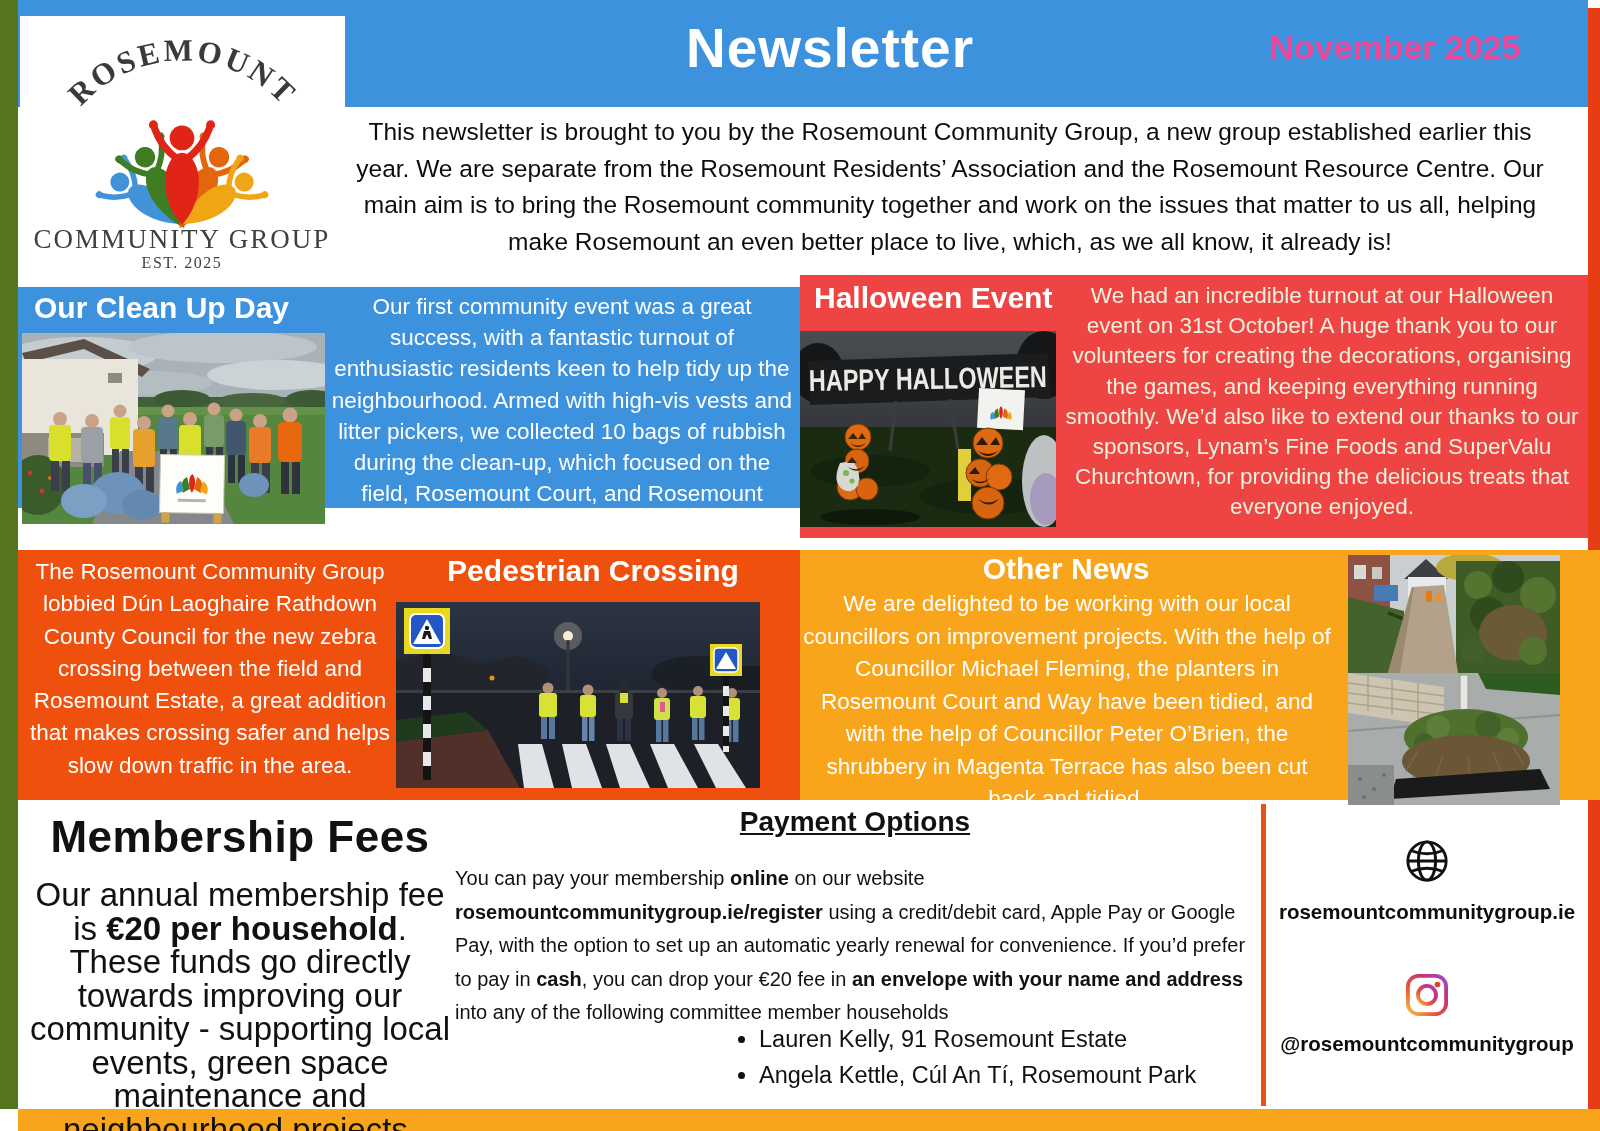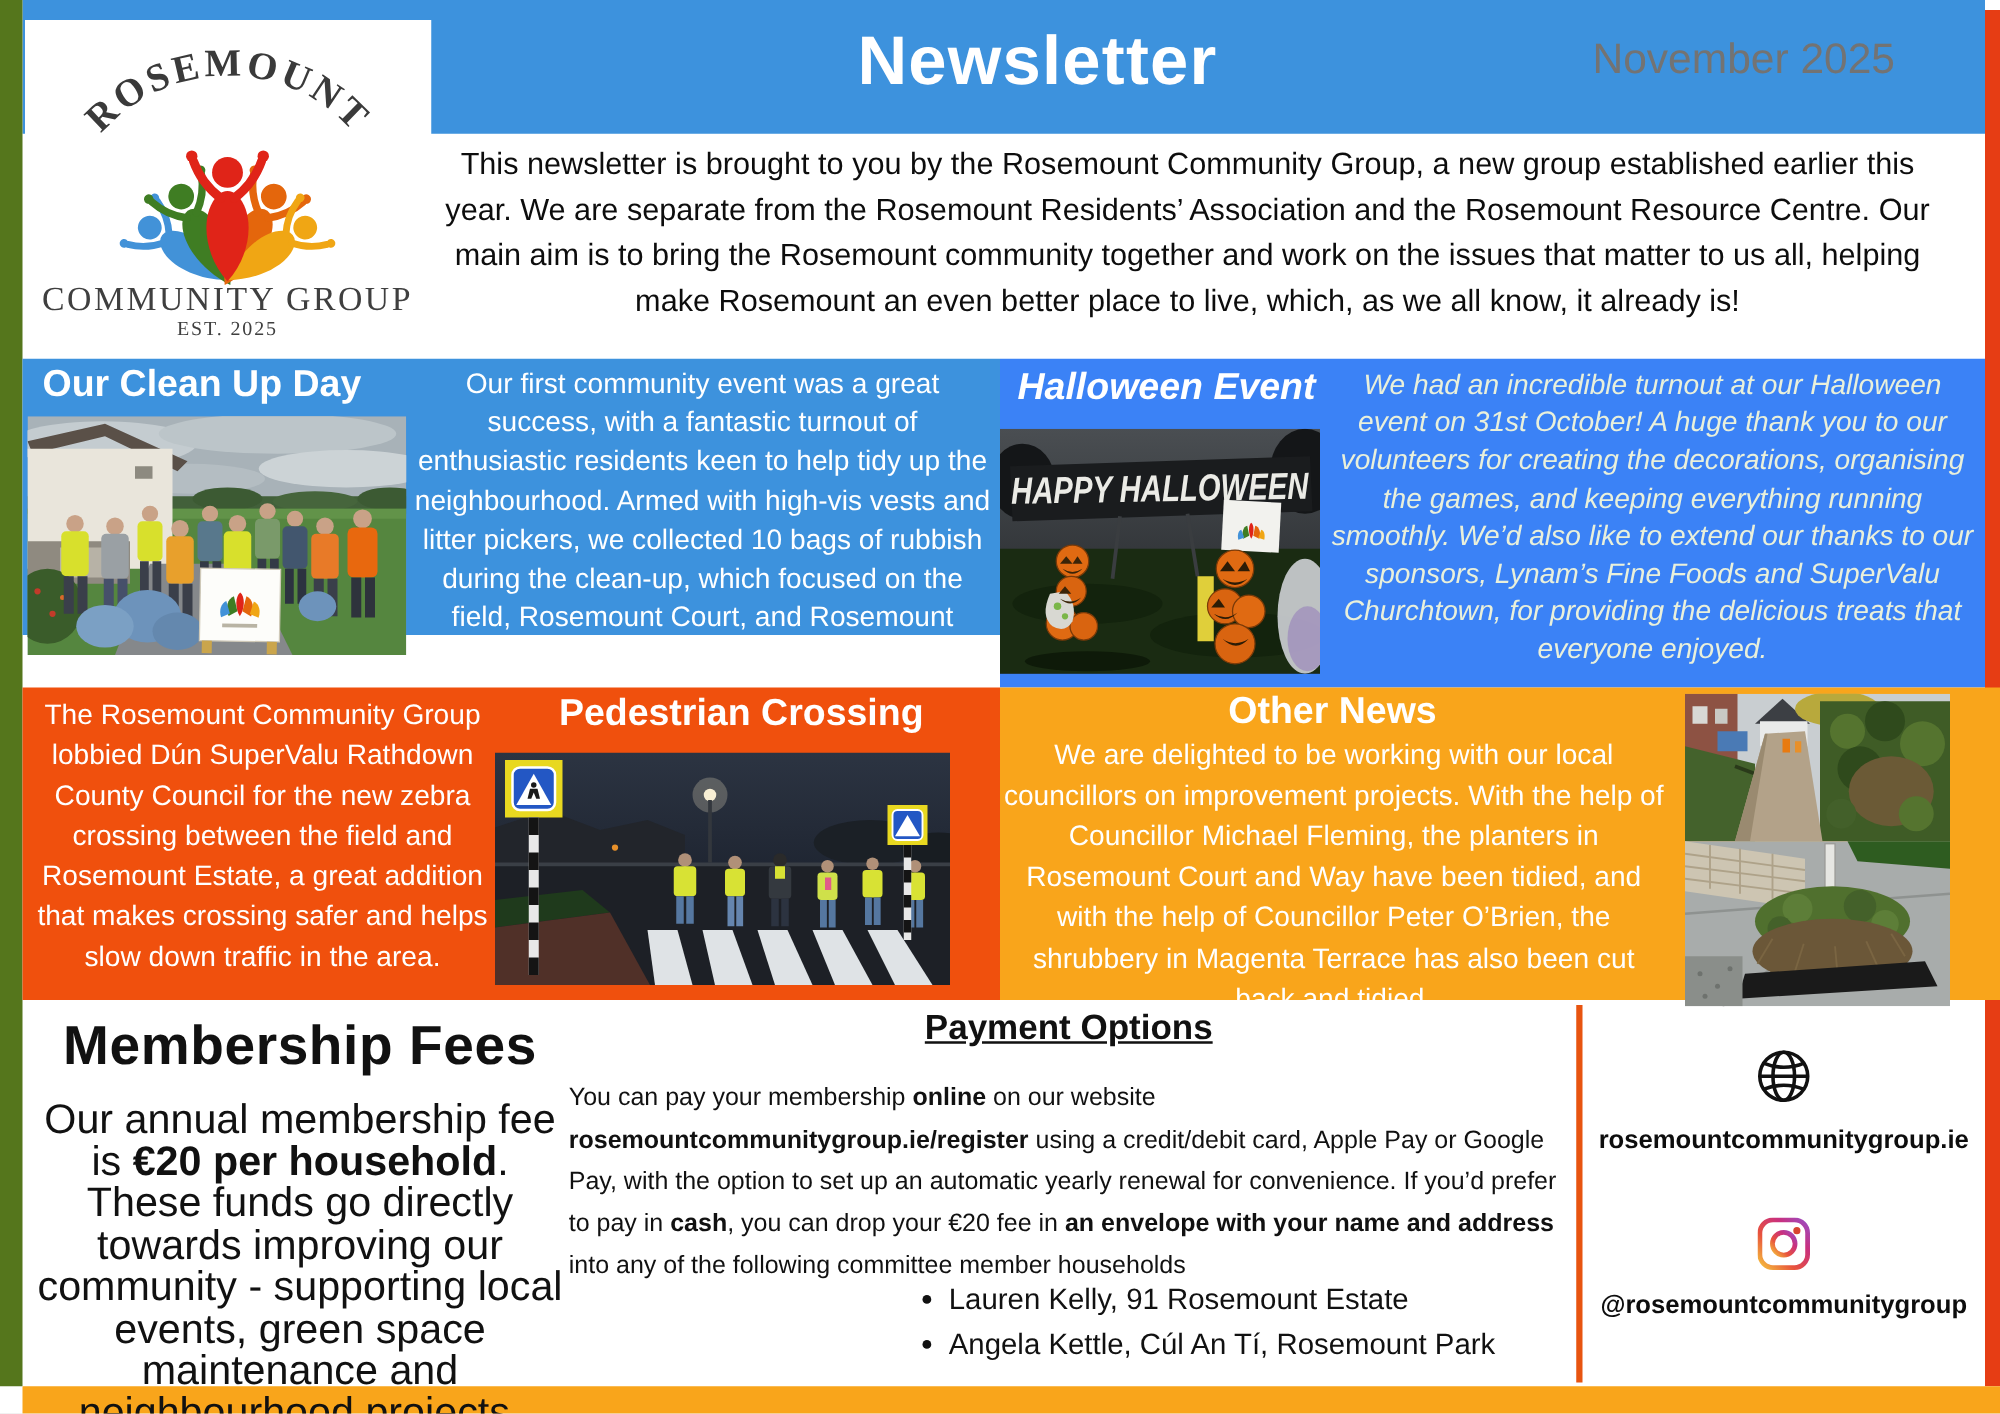--- a/index.html
+++ b/index.html
@@ -11,28 +11,28 @@
   
   .stripe-left  { position:absolute; left:0; top:0; width:18px; height:1109px; background:#55761c; }
   .stripe-right { position:absolute; left:1588px; top:8px; width:12px; height:1101px; background:#e63d14; }
   .bar-bottom   { position:absolute; left:18px; top:1109px; width:1582px; height:22px; background:#f9a51b; }
   .top-band     { position:absolute; left:18px; top:0; width:1570px; height:107px; background:#3d92dd; }
 
   .logo-box { position:absolute; left:20px; top:16px; width:325px; height:256px; background:#ffffff; }
   .header-title { position:absolute; left:500px; top:16px; width:660px; text-align:center;
                   font-size:55px; font-weight:bold; color:#fff; letter-spacing:1px; }
   .header-date  { position:absolute; left:1230px; top:28px; width:330px; text-align:center;
-                  font-size:34px; font-weight:normal; color:#737373; }
+                  font-size:34px; font-weight:bold; color:#ec4899; }
 
   .intro { position:absolute; left:352px; top:114px; width:1196px;
            font-size:24.5px; line-height:36.5px; text-align:center; color:#0d0d0d; }
 
   .sec { position:absolute; color:#fff; }
   .sec-cleanup   { left:18px;  top:287px; width:782px; height:221px; background:#3d92dd; }
-  .sec-halloween { left:800px; top:287px; width:788px; height:263px; background:#3b82f6;font-style:italic; }
+  .sec-halloween { left:800px; top:275px; width:788px; height:263px; background:#ef4444; }
   .sec-crossing  { left:18px;  top:550px; width:782px; height:250px; background:#f0500d; }
   .sec-other     { left:800px; top:550px; width:788px; height:250px; background:#f9a51b;padding-left:36px; }
   .sec-title { position:absolute; font-weight:bold; font-size:30px; white-space:nowrap; }
   .sec-body  { position:absolute; font-size:22.5px; text-align:center; }
 
   .cleanup-title { left:16px; top:4px; }
   .cleanup-photo { position:absolute; left:4px; top:46px; width:303px; height:191px; }
   .cleanup-body  { left:312px; top:4px; width:464px; line-height:31.2px; }
 
   .halloween-title { left:14px; top:6px; }
@@ -320,21 +320,21 @@
         </g>
         <ellipse cx="244" cy="150" rx="22" ry="46" fill="#cfd2d6" opacity="0.9"></ellipse>
         <ellipse cx="246" cy="168" rx="16" ry="26" fill="#8a6ab8" opacity="0.45"></ellipse>
         <ellipse cx="70" cy="186" rx="50" ry="8" fill="#0e1a09"></ellipse>
       </svg>
     </div>
     <div class="sec-body halloween-body">We had an incredible turnout at our Halloween event on 31st October! A huge thank you to our volunteers for creating the decorations, organising the games, and keeping everything running smoothly. We’d also like to extend our thanks to our sponsors, Lynam’s Fine Foods and SuperValu Churchtown, for providing the delicious treats that everyone enjoyed.</div>
   </div>
 
   <div class="sec sec-crossing">
-    <div class="sec-body crossing-body">The Rosemount Community Group lobbied Dún SuperValu Rathdown County Council for the new zebra crossing between the field and Rosemount Estate, a great addition that makes crossing safer and helps slow down traffic in the area.</div>
+    <div class="sec-body crossing-body">The Rosemount Community Group lobbied Dún Laoghaire Rathdown County Council for the new zebra crossing between the field and Rosemount Estate, a great addition that makes crossing safer and helps slow down traffic in the area.</div>
     <div class="sec-title crossing-title">Pedestrian Crossing</div>
     <div class="crossing-photo">
       <svg viewBox="0 0 364 186" width="364" height="186">
         <defs>
           <linearGradient id="nsky" x1="0" y1="0" x2="0" y2="1">
             <stop offset="0" stop-color="#2c3442"></stop>
               <stop offset="1" stop-color="#121722"></stop>
           </linearGradient>
         </defs>
         <rect width="364" height="186" fill="url(#nsky)"></rect>

